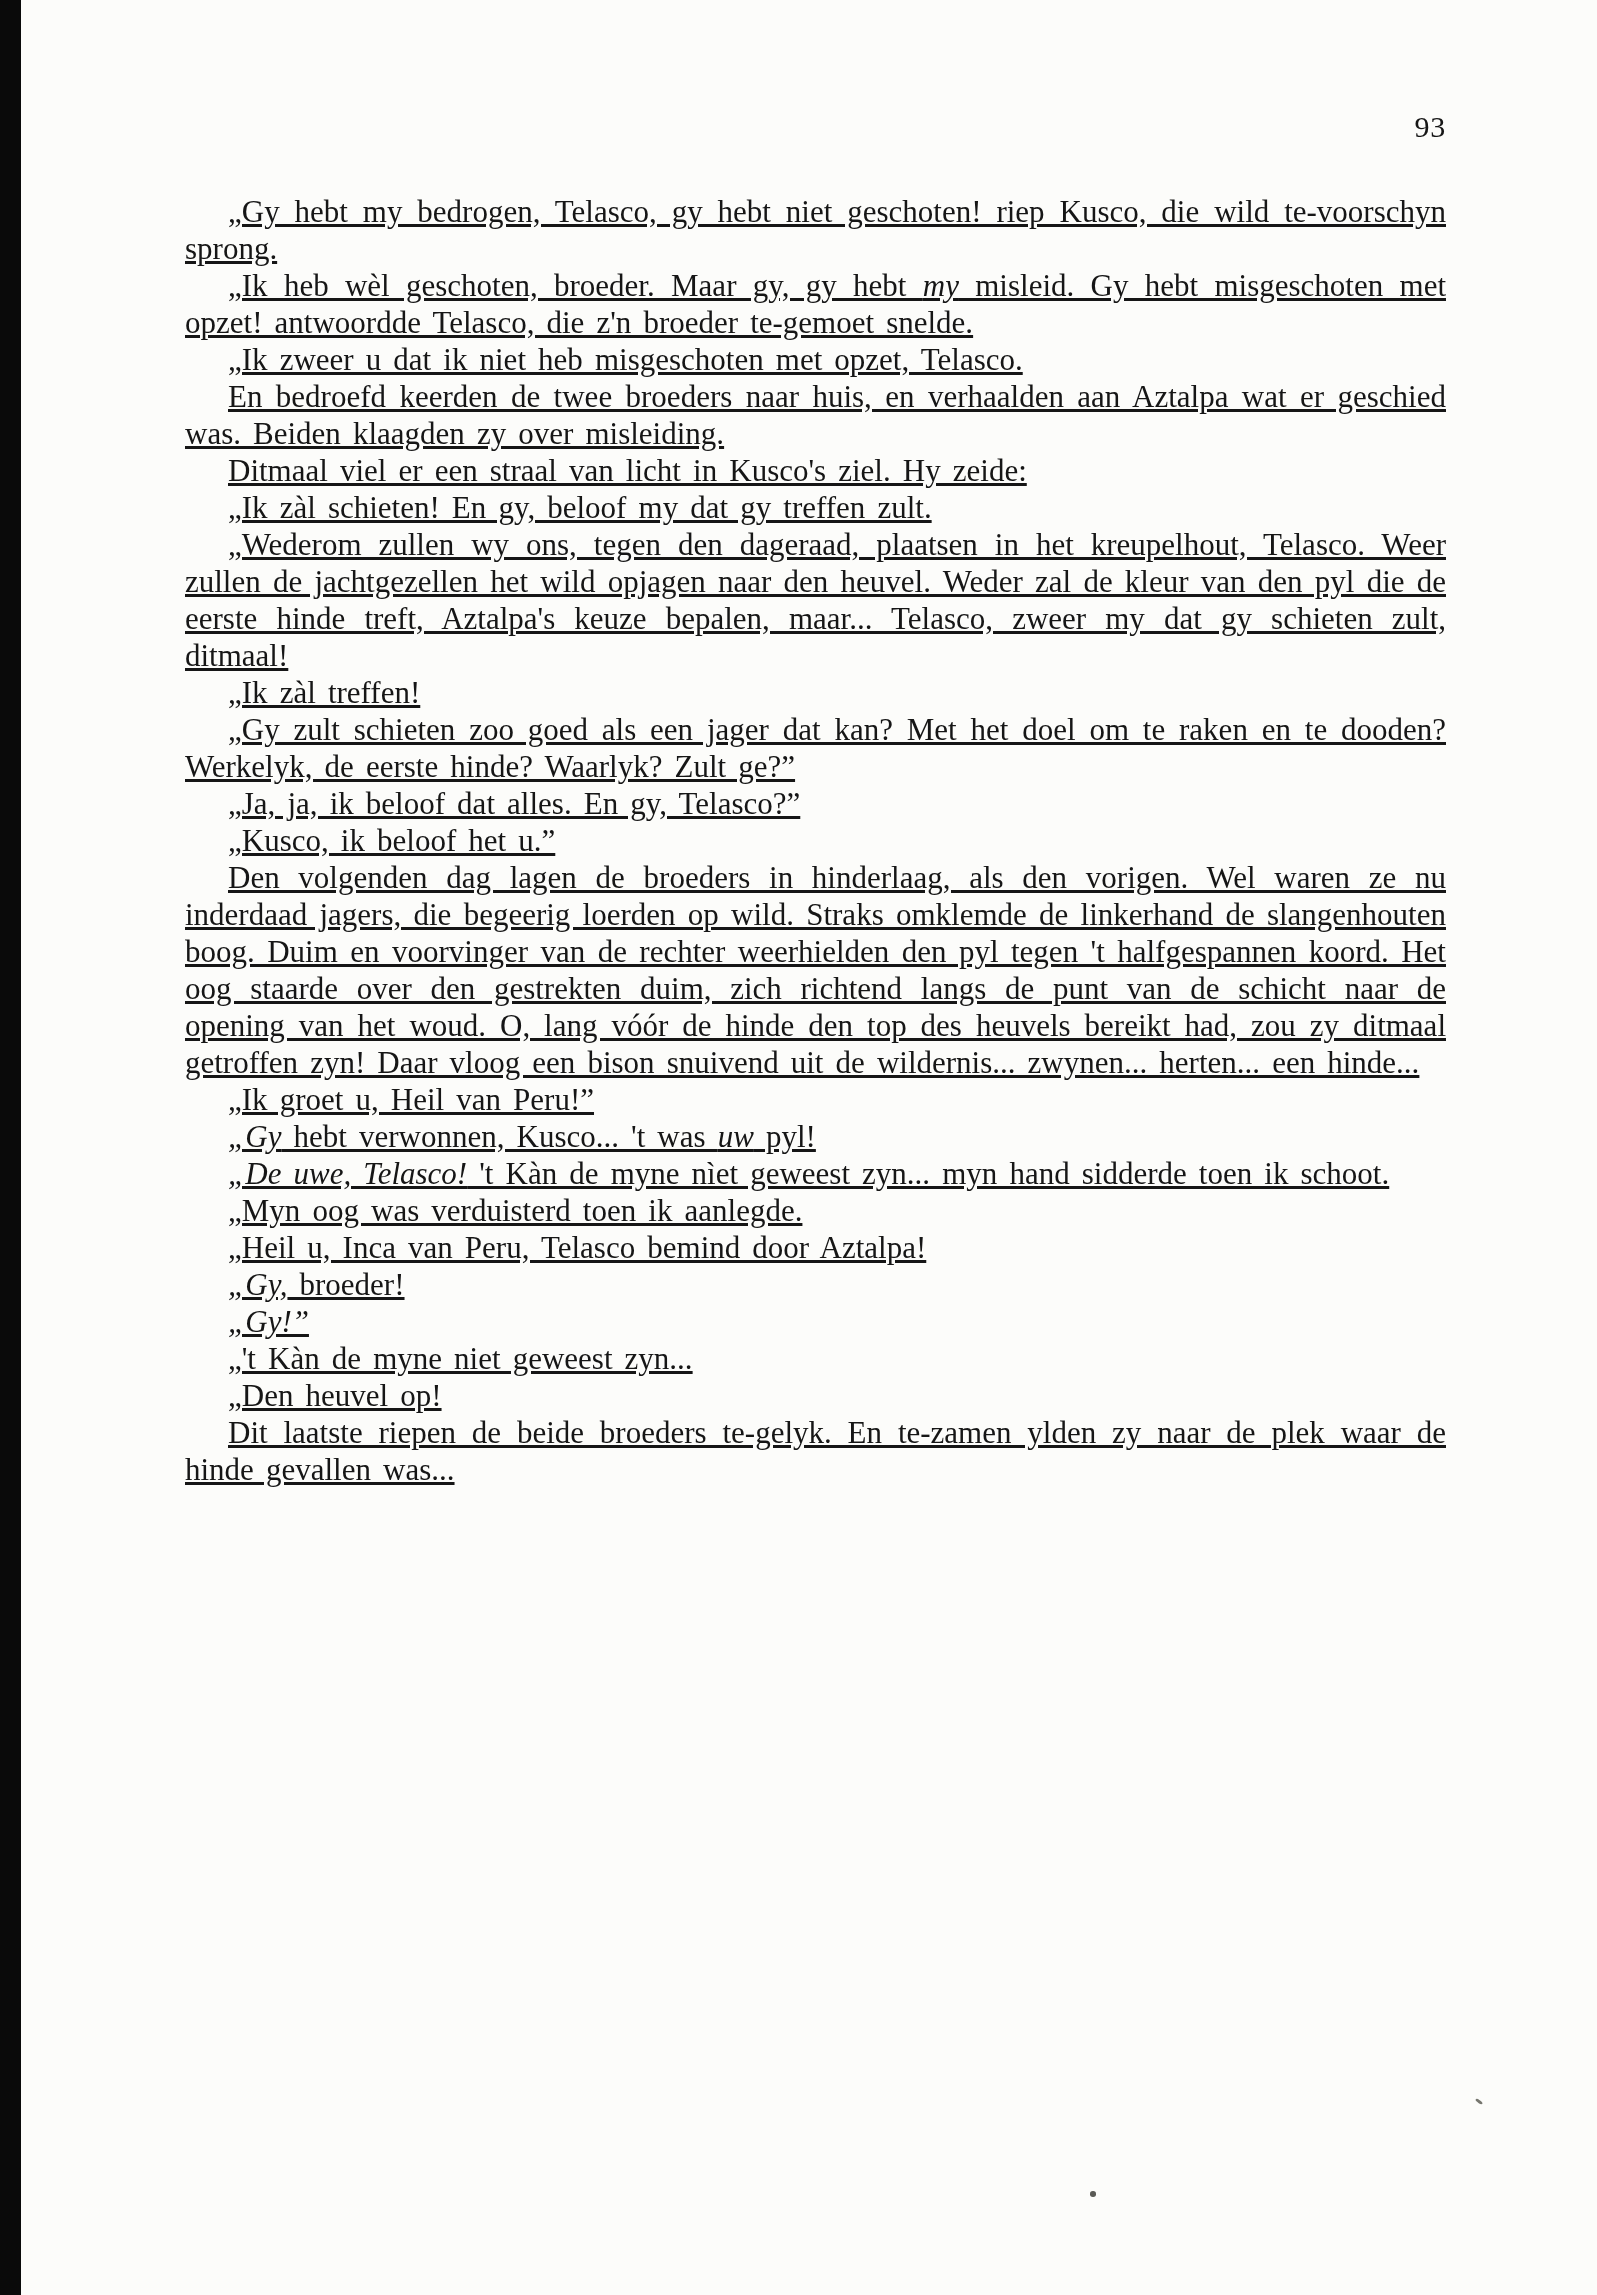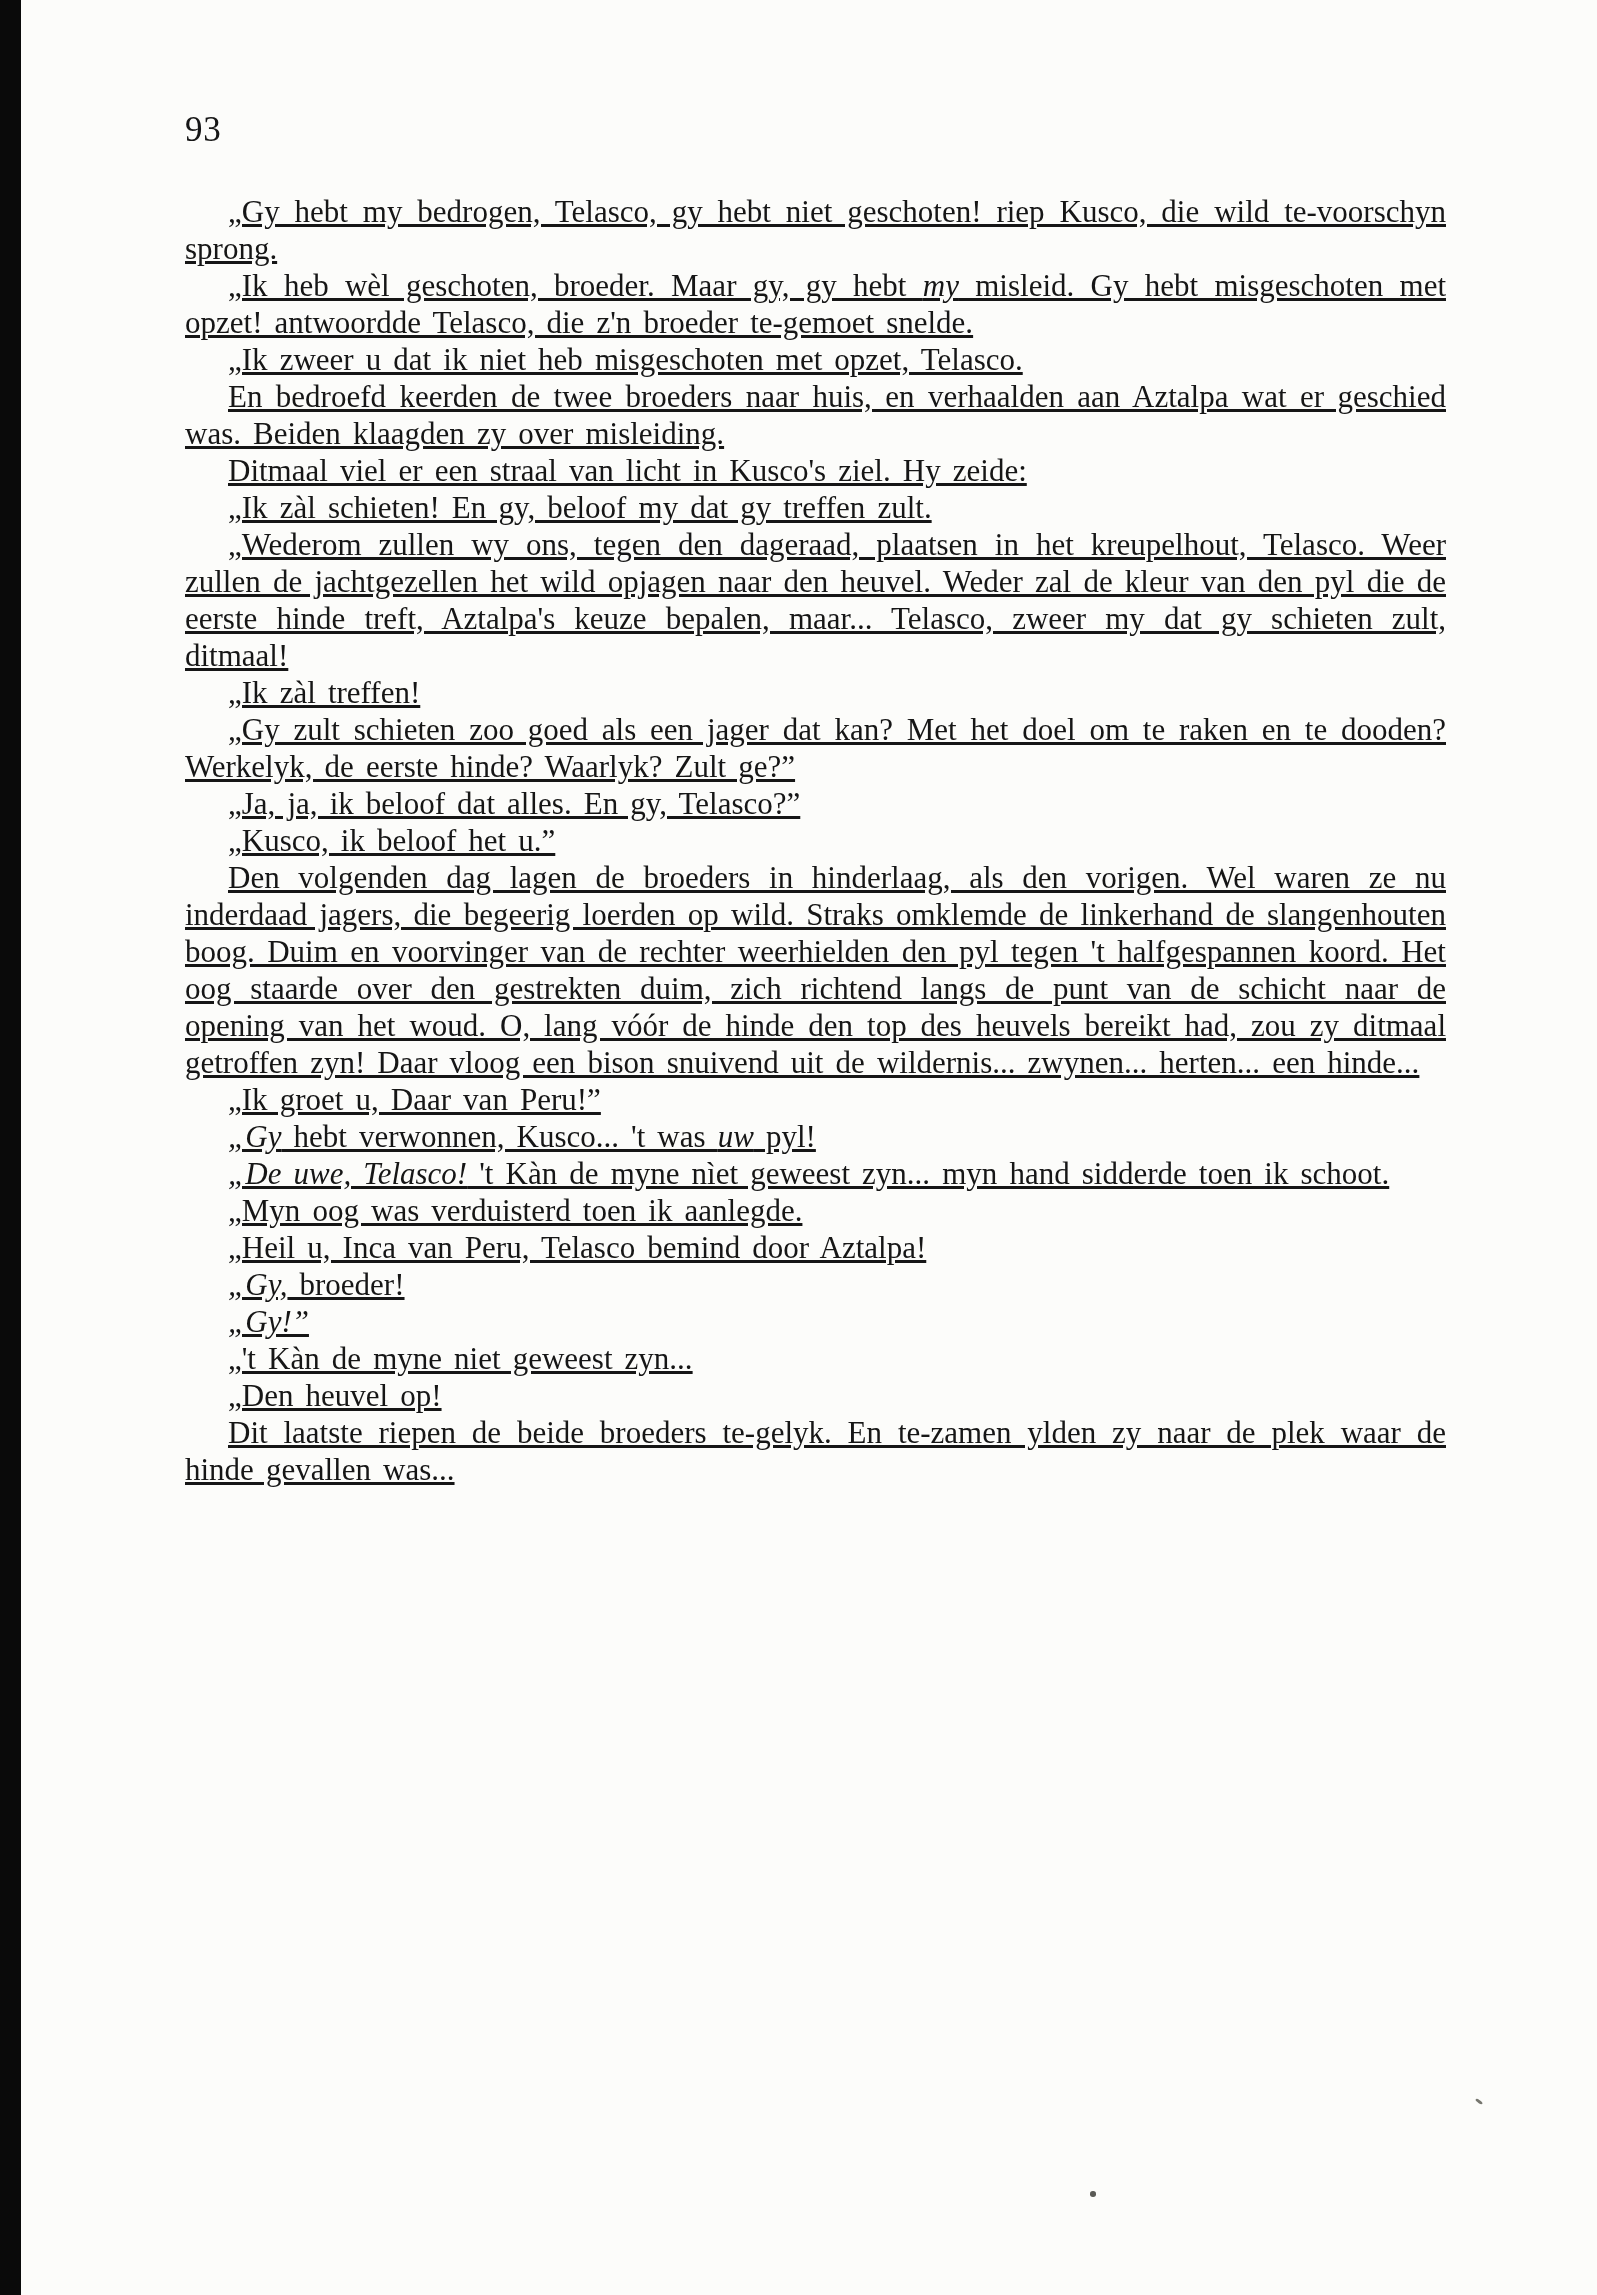--- a/index.html
+++ b/index.html
@@ -28,22 +28,22 @@
     background: #5a5a55;
     border-radius: 50%;
   }
   .speck-1 { left: 1090px; top: 2191px; width: 5.6px; height: 5.6px; }
   .speck-2 { left: 1475px; top: 2100px; width: 8px; height: 3.2px; transform: rotate(35deg); background:#77776f; }
   .page-number-row {
     position: absolute;
     top: 110px;
     left: 185px;
     width: 1261px;
-    text-align: left;
-    font-size: 35px;
+    text-align: right;
+    font-size: 30px;
     letter-spacing: 0.8px;
   }
   .text-block {
     position: absolute;
     top: 193px;
     left: 185px;
     width: 1261px;
     font-size: 31px;
     line-height: 37px;
     text-align: justify;
@@ -72,21 +72,21 @@
     <p class="para"><span>„Ik zweer u dat ik niet heb misgeschoten met opzet, Telasco.</span></p>
     <p class="para"><span>En bedroefd keerden de twee broeders naar huis, en verhaalden aan Aztalpa wat er geschied was. Beiden klaagden zy over misleiding.</span></p>
     <p class="para"><span>Ditmaal viel er een straal van licht in Kusco's ziel. Hy zeide:</span></p>
     <p class="para"><span>„Ik zàl schieten! En gy, beloof my dat gy treffen zult.</span></p>
     <p class="para"><span>„Wederom zullen wy ons, tegen den dageraad, plaatsen in het kreupelhout, Telasco. Weer zullen de jachtgezellen het wild opjagen naar den heuvel. Weder zal de kleur van den pyl die de eerste hinde treft, Aztalpa's keuze bepalen, maar... Telasco, zweer my dat gy schieten zult, ditmaal!</span></p>
     <p class="para"><span>„Ik zàl treffen!</span></p>
     <p class="para"><span>„Gy zult schieten zoo goed als een jager dat kan? Met het doel om te raken en te dooden? Werkelyk, de eerste hinde? Waarlyk? Zult ge?”</span></p>
     <p class="para"><span>„Ja, ja, ik beloof dat alles. En gy, Telasco?”</span></p>
     <p class="para"><span>„Kusco, ik beloof het u.”</span></p>
     <p class="para"><span>Den volgenden dag lagen de broeders in hinderlaag, als den vorigen. Wel waren ze nu inderdaad jagers, die begeerig loerden op wild. Straks omklemde de linkerhand de slangenhouten boog. Duim en voorvinger van de rechter weerhielden den pyl tegen 't halfgespannen koord. Het oog staarde over den gestrekten duim, zich richtend langs de punt van de schicht naar de opening van het woud. O, lang vóór de hinde den top des heuvels bereikt had, zou zy ditmaal getroffen zyn! Daar vloog een bison snuivend uit de wildernis... zwynen... herten... een hinde...</span></p>
-    <p class="para"><span>„Ik groet u, Daar van Peru!”</span></p>
+    <p class="para"><span>„Ik groet u, Heil van Peru!”</span></p>
     <p class="para"><em>„Gy</em><span> hebt verwonnen, Kusco... 't was </span><em>uw</em><span> pyl!</span></p>
     <p class="para"><em>„De uwe, Telasco!</em><span> 't Kàn de myne nìet geweest zyn... myn hand sidderde toen ik schoot.</span></p>
     <p class="para"><span>„Myn oog was verduisterd toen ik aanlegde.</span></p>
     <p class="para"><span>„Heil u, Inca van Peru, Telasco bemind door Aztalpa!</span></p>
     <p class="para"><em>„Gy,</em><span> broeder!</span></p>
     <p class="para"><em>„Gy!”</em></p>
     <p class="para"><span>„'t Kàn de myne niet geweest zyn...</span></p>
     <p class="para"><span>„Den heuvel op!</span></p>
     <p class="para"><span>Dit laatste riepen de beide broeders te-gelyk. En te-zamen ylden zy naar de plek waar de hinde gevallen was...</span></p>
   </div>

